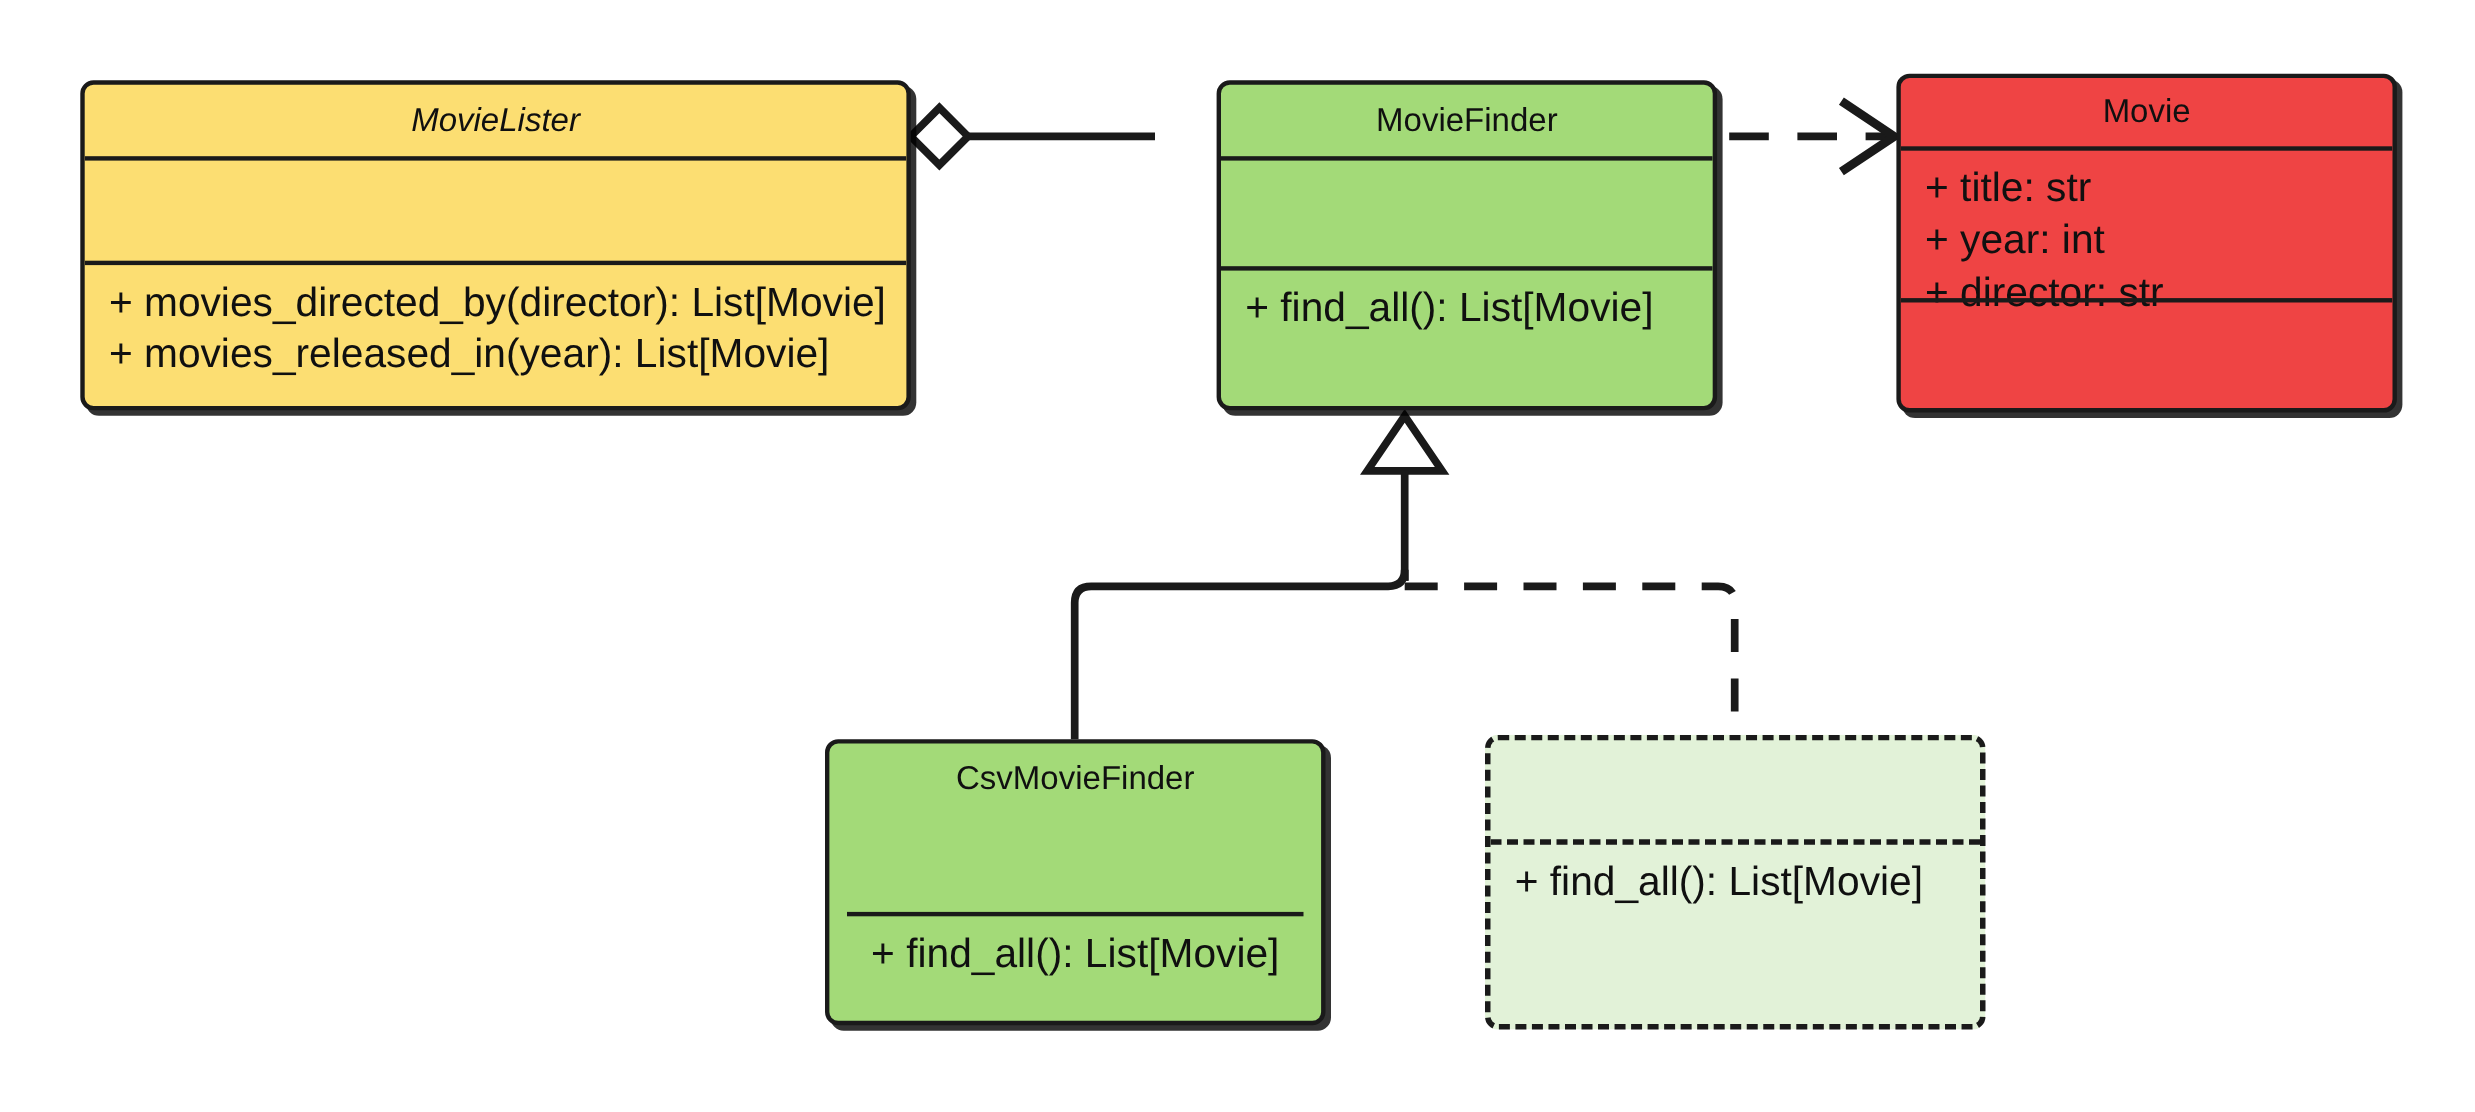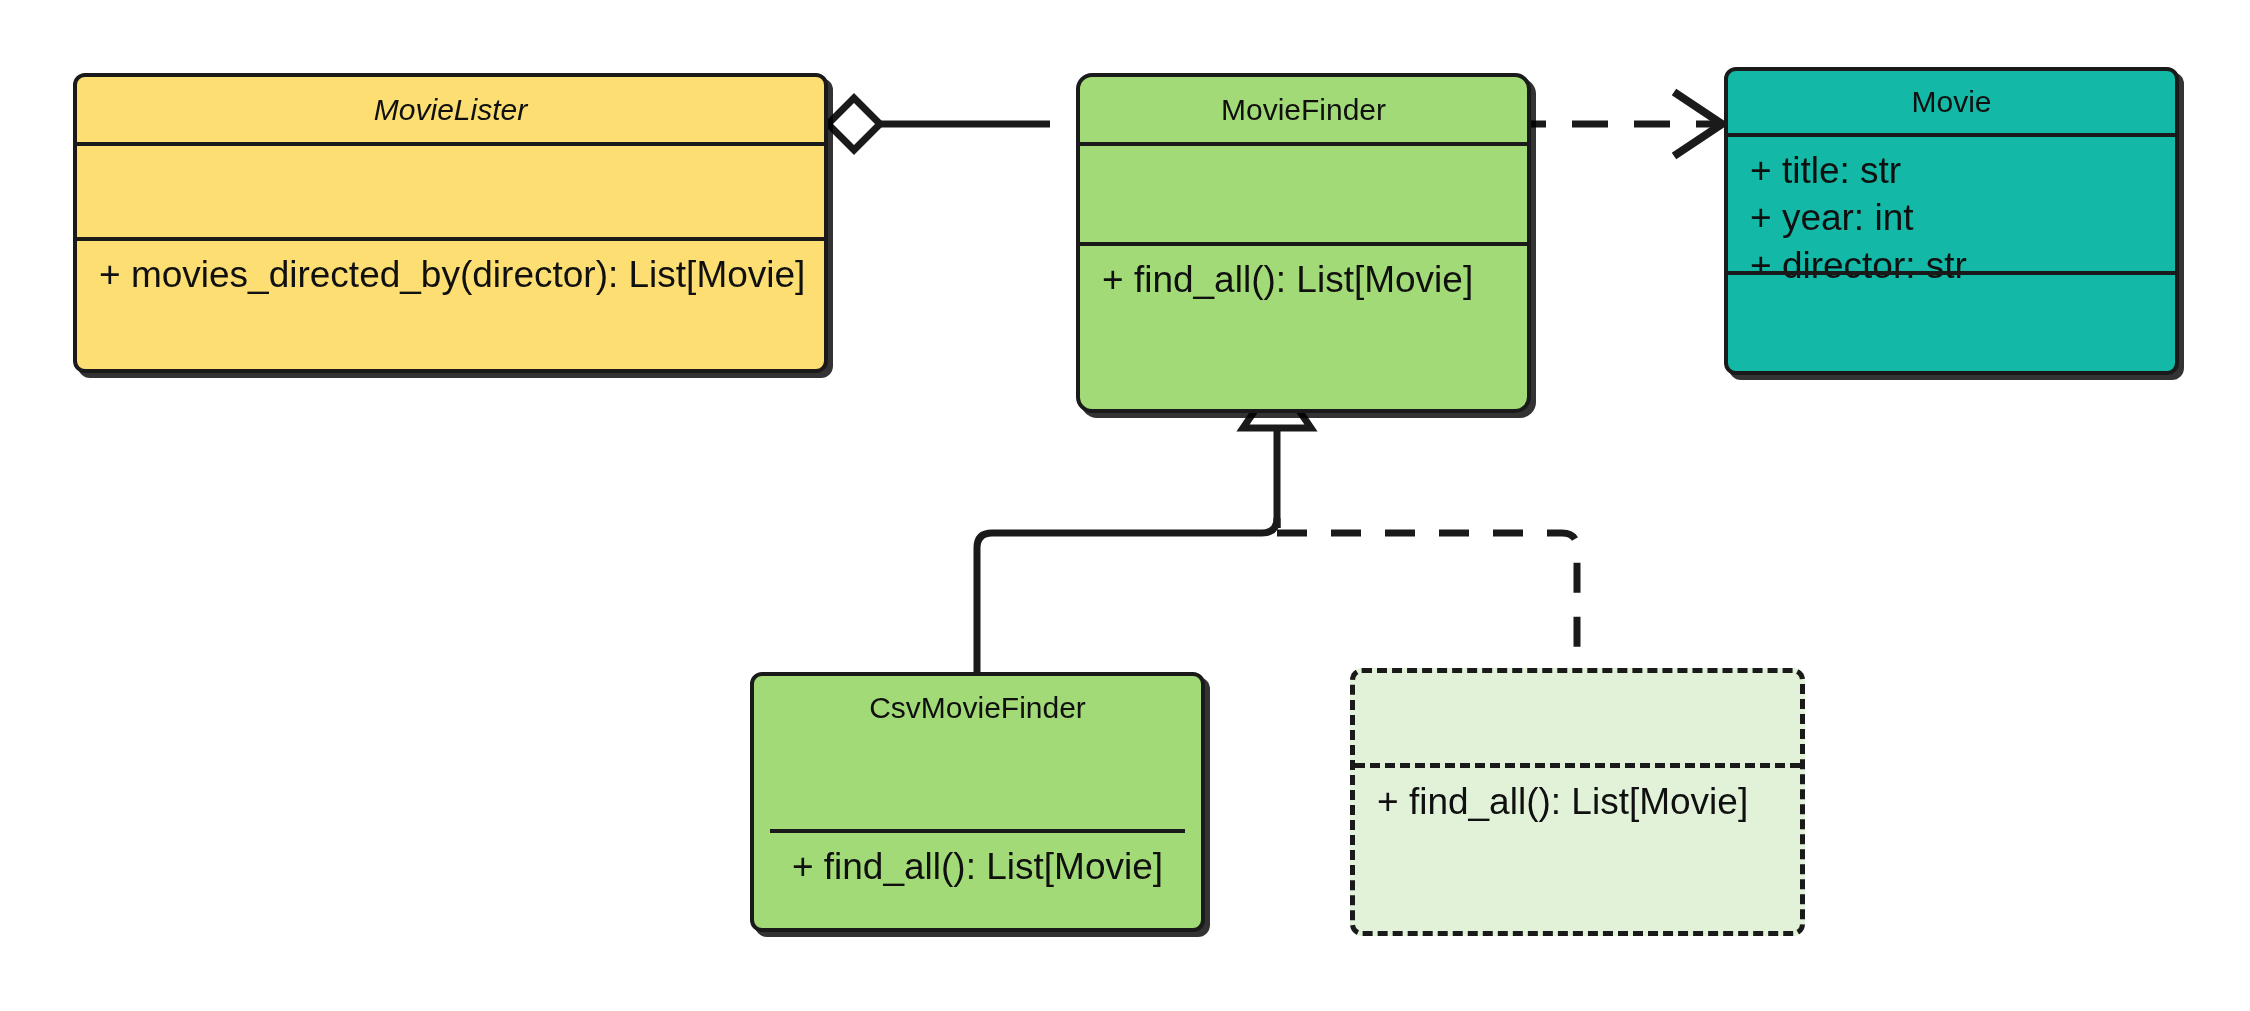--- a/index.html
+++ b/index.html
@@ -75,21 +75,21 @@
     white-space: nowrap;
   }
   .cmp-attrs-empty { }
 
   
   #cls-movielister { left: 73px;   top: 73px;  width: 755px;  height: 300px; }
   #cls-movielister .cmp-name   { height: 65px; font-style: italic; }
   #cls-movielister .cmp-attrs  { height: 95px; }
   #cls-movielister .cmp-ops    { flex: 1; }
 
-  #cls-moviefinder { left: 1076px; top: 73px;  width: 455px;  height: 340px; border-radius: 16px; }
+  #cls-moviefinder { left: 1106px; top: 73px;  width: 455px;  height: 300px; }
   #cls-moviefinder .cmp-name   { height: 65px; }
   #cls-moviefinder .cmp-attrs  { height: 100px; }
   #cls-moviefinder .cmp-ops    { flex: 1; }
 
   #cls-movie { left: 1724px; top: 67px;  width: 455px;  height: 308px; }
   #cls-movie .cmp-name   { height: 62px; }
   #cls-movie .cmp-attrs  { height: 138px; }
   #cls-movie .cmp-ops    { flex: 1; }
 
   #cls-csvmoviefinder { left: 750px;  top: 672px; width: 455px; height: 260px; }
@@ -134,34 +134,35 @@
     <path d="M 1277 533 L 1562 533 Q 1577 533 1577 548 L 1577 668" fill="none" stroke="#1a1a1a" stroke-width="7" stroke-dasharray="30 24" stroke-linecap="butt"></path>
   </svg>
 
   <div class="uml-class" id="cls-movielister" style="background:#FCDE72;">
     <div class="compartment cmp-name">
       <span class="class-title">MovieLister</span>
     </div>
     <div class="compartment cmp-attrs cmp-attrs-empty"></div>
     <div class="compartment cmp-ops cmp-members">
       <div class="member-row">+ movies_directed_by(director): List[Movie]</div>
+      <div class="member-row">+ movies_released_in(year): List[Movie]</div>
     </div>
   </div>
 
   <div class="uml-class" id="cls-moviefinder" style="background:#A3DA78;">
     <div class="compartment cmp-name">
       <span class="class-title">MovieFinder</span>
     </div>
     <div class="compartment cmp-attrs cmp-attrs-empty"></div>
     <div class="compartment cmp-ops cmp-members">
       <div class="member-row">+ find_all(): List[Movie]</div>
     </div>
   </div>
 
-  <div class="uml-class" id="cls-movie" style="background:#14b8a6;">
+  <div class="uml-class" id="cls-movie" style="background:#ef4444;">
     <div class="compartment cmp-name">
       <span class="class-title">Movie</span>
     </div>
     <div class="compartment cmp-attrs cmp-members">
       <div class="member-row">+ title: str</div>
       <div class="member-row">+ year: int</div>
       <div class="member-row">+ director: str</div>
     </div>
     <div class="compartment cmp-ops"></div>
   </div>

